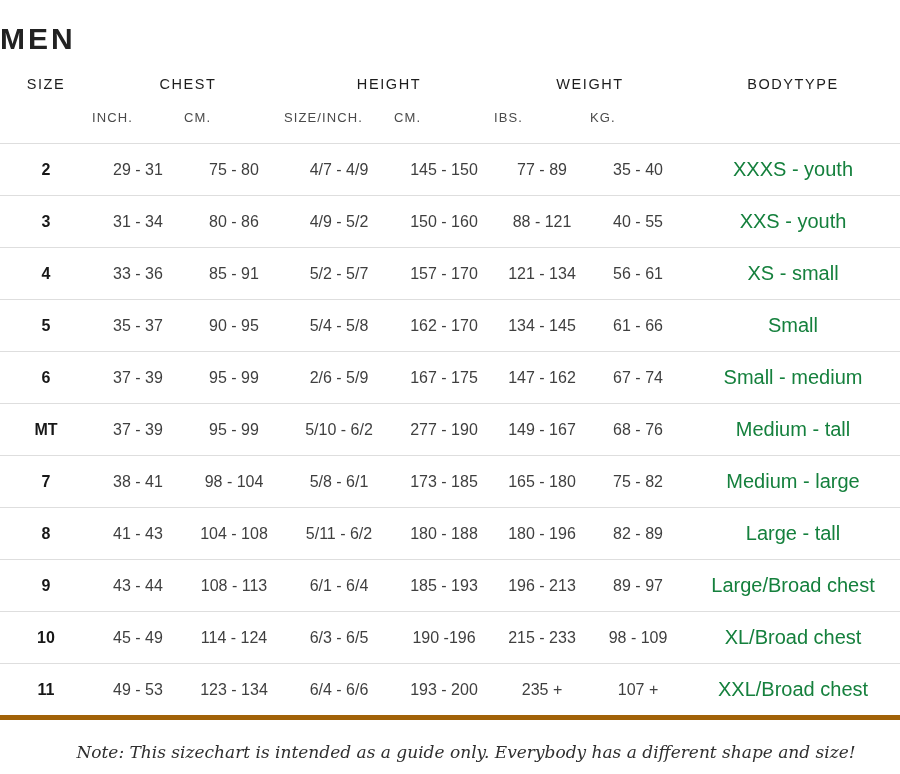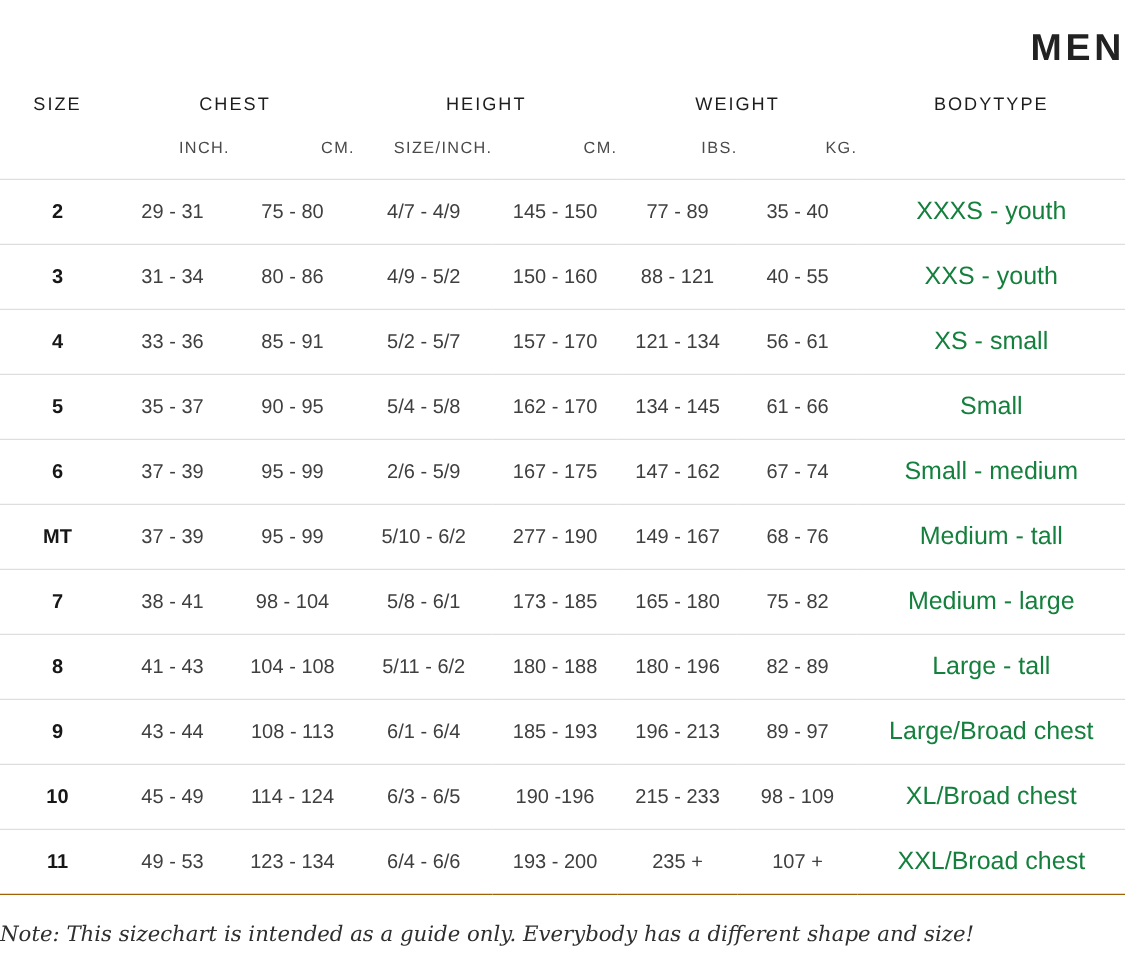--- a/index.html
+++ b/index.html
@@ -14,21 +14,21 @@
     color: #3a3a3a;
     overflow: hidden;
   }
   .sheet {
     width: 900px;
     height: 774px;
     position: relative;
     box-sizing: border-box;
   }
   .title {
-    text-align: right;
+    text-align: left;
     font-size: 30px;
     font-weight: bold;
     letter-spacing: 3px;
     color: #222222;
     padding-top: 22px;
     padding-bottom: 12px;
   }
   table.chart {
     width: 900px;
     border-collapse: collapse;
@@ -51,50 +51,51 @@
     padding: 8px 0 6px 0;
     text-align: center;
     border: none;
   }
   th.unit {
     font-size: 13px;
     font-weight: normal;
     letter-spacing: 1.1px;
     color: #4a4a4a;
     padding: 12px 0 18px 0;
-    text-align: right;
+    text-align: left;
     border: none;
   }
   tbody tr td {
     border-top: 1px solid #dedede;
     height: 49px;
     text-align: center;
     font-size: 16px;
     color: #3f3f3f;
     font-weight: normal;
   }
   tbody tr td.size-cell {
     font-weight: bold;
     color: #171717;
     font-size: 16px;
   }
   tbody tr td.body-cell {
     font-size: 20px;
     color: #15803d;
   }
   tbody tr:last-child td {
-    border-bottom: 1px solid #a16207;
+    border-bottom: 5px solid #a16207;
   }
   .note {
-    text-align: left;
+    text-align: center;
     font-family: "DejaVu Serif", serif;
     font-style: italic;
     font-size: 17px;
     color: #2f2f2f;
     padding-top: 22px;
+    margin-left: 32px;
   }
 </style>
 </head>
 <body>
 
 <div class="sheet">
 
   <div class="title">MEN</div>
 
   <table class="chart">

